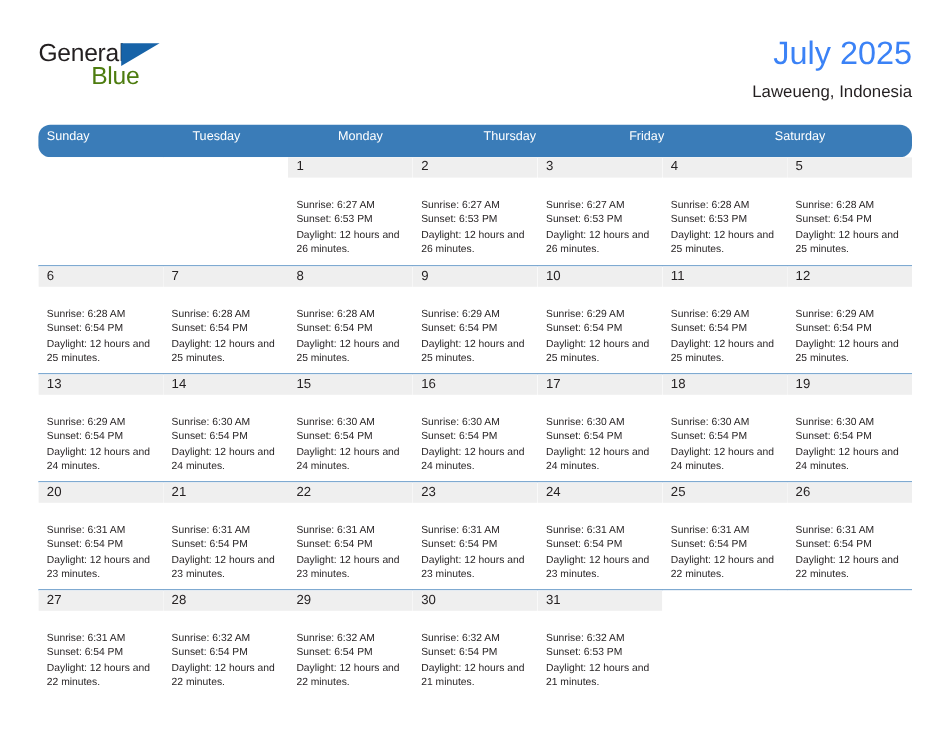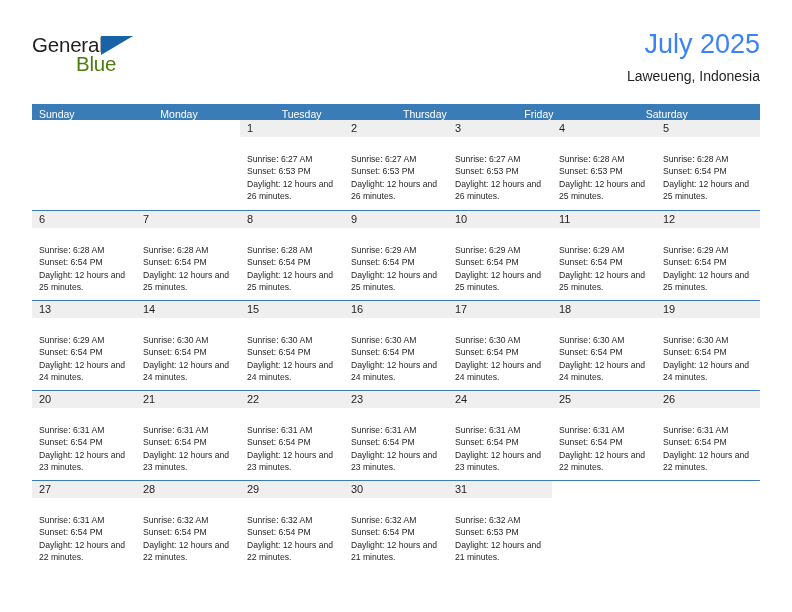--- a/index.html
+++ b/index.html
@@ -89,21 +89,22 @@
   .calendar {
     position: absolute;
     left: 32px;
     top: 104px;
     width: 728px;
   }
 
   .weekday-row {
     display: flex;
     background: #3a7cb8;
-    height: 16px;
+    height: 27px;
+    border-radius: 10px;
   }
   .weekday {
     flex: 1 1 0;
     color: #ffffff;
     font-size: 10.5px;
     line-height: 20px;
     padding-left: 7px;
     box-sizing: border-box;
     white-space: nowrap;
     overflow: hidden;
@@ -172,22 +173,22 @@
     <div class="title-block">
       <div class="cal-title">July 2025</div>
       <div class="cal-subtitle">Laweueng, Indonesia</div>
     </div>
 
   </div>
 
   <div class="calendar">
     <div class="weekday-row" id="weekday-row">
         <div class="weekday">Sunday</div>
+        <div class="weekday">Tuesday</div>
         <div class="weekday">Monday</div>
-        <div class="weekday">Tuesday</div>
         <div class="weekday">Thursday</div>
         <div class="weekday">Friday</div>
         <div class="weekday">Saturday</div>
       </div>
     <div id="weeks-container">
         <div class="week-row first">
           <div class="day-cell empty">
             <div class="daynum-band">
               <span class="daynum"></span>
             </div>

